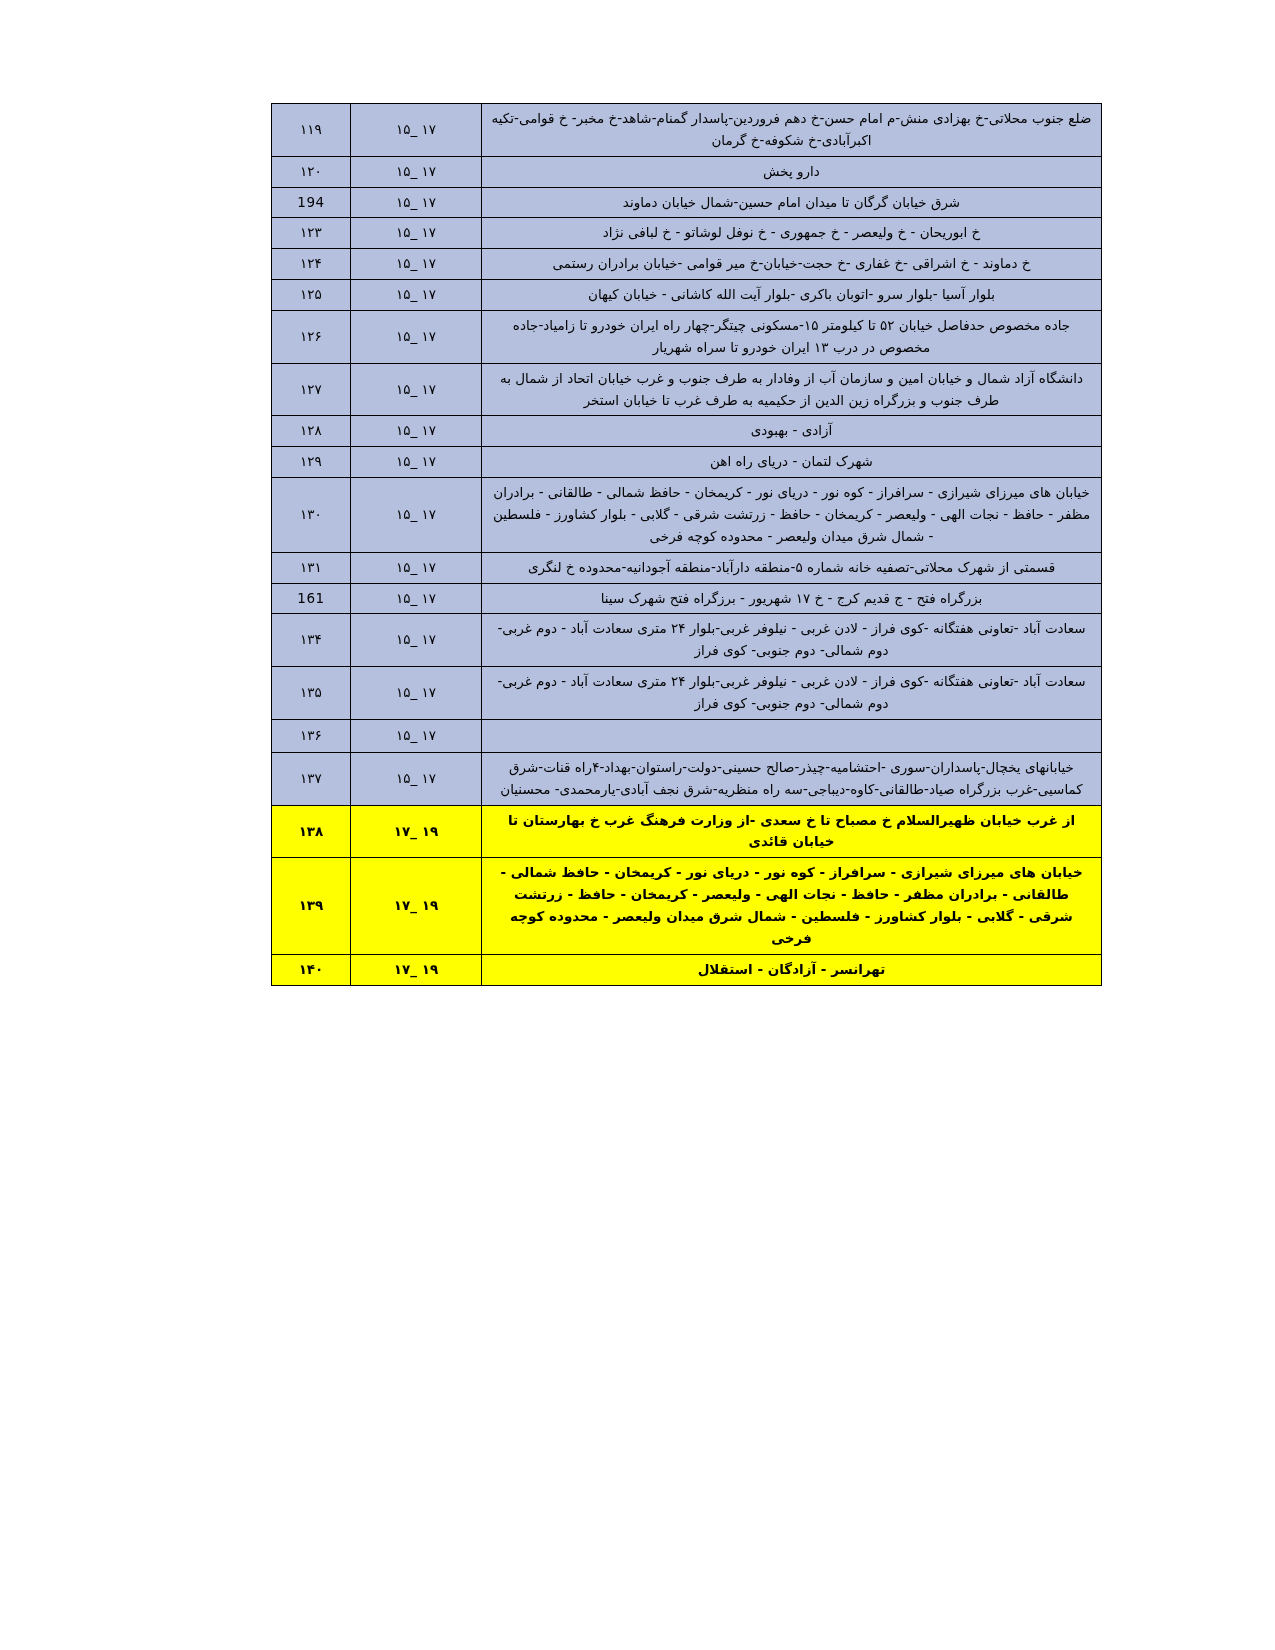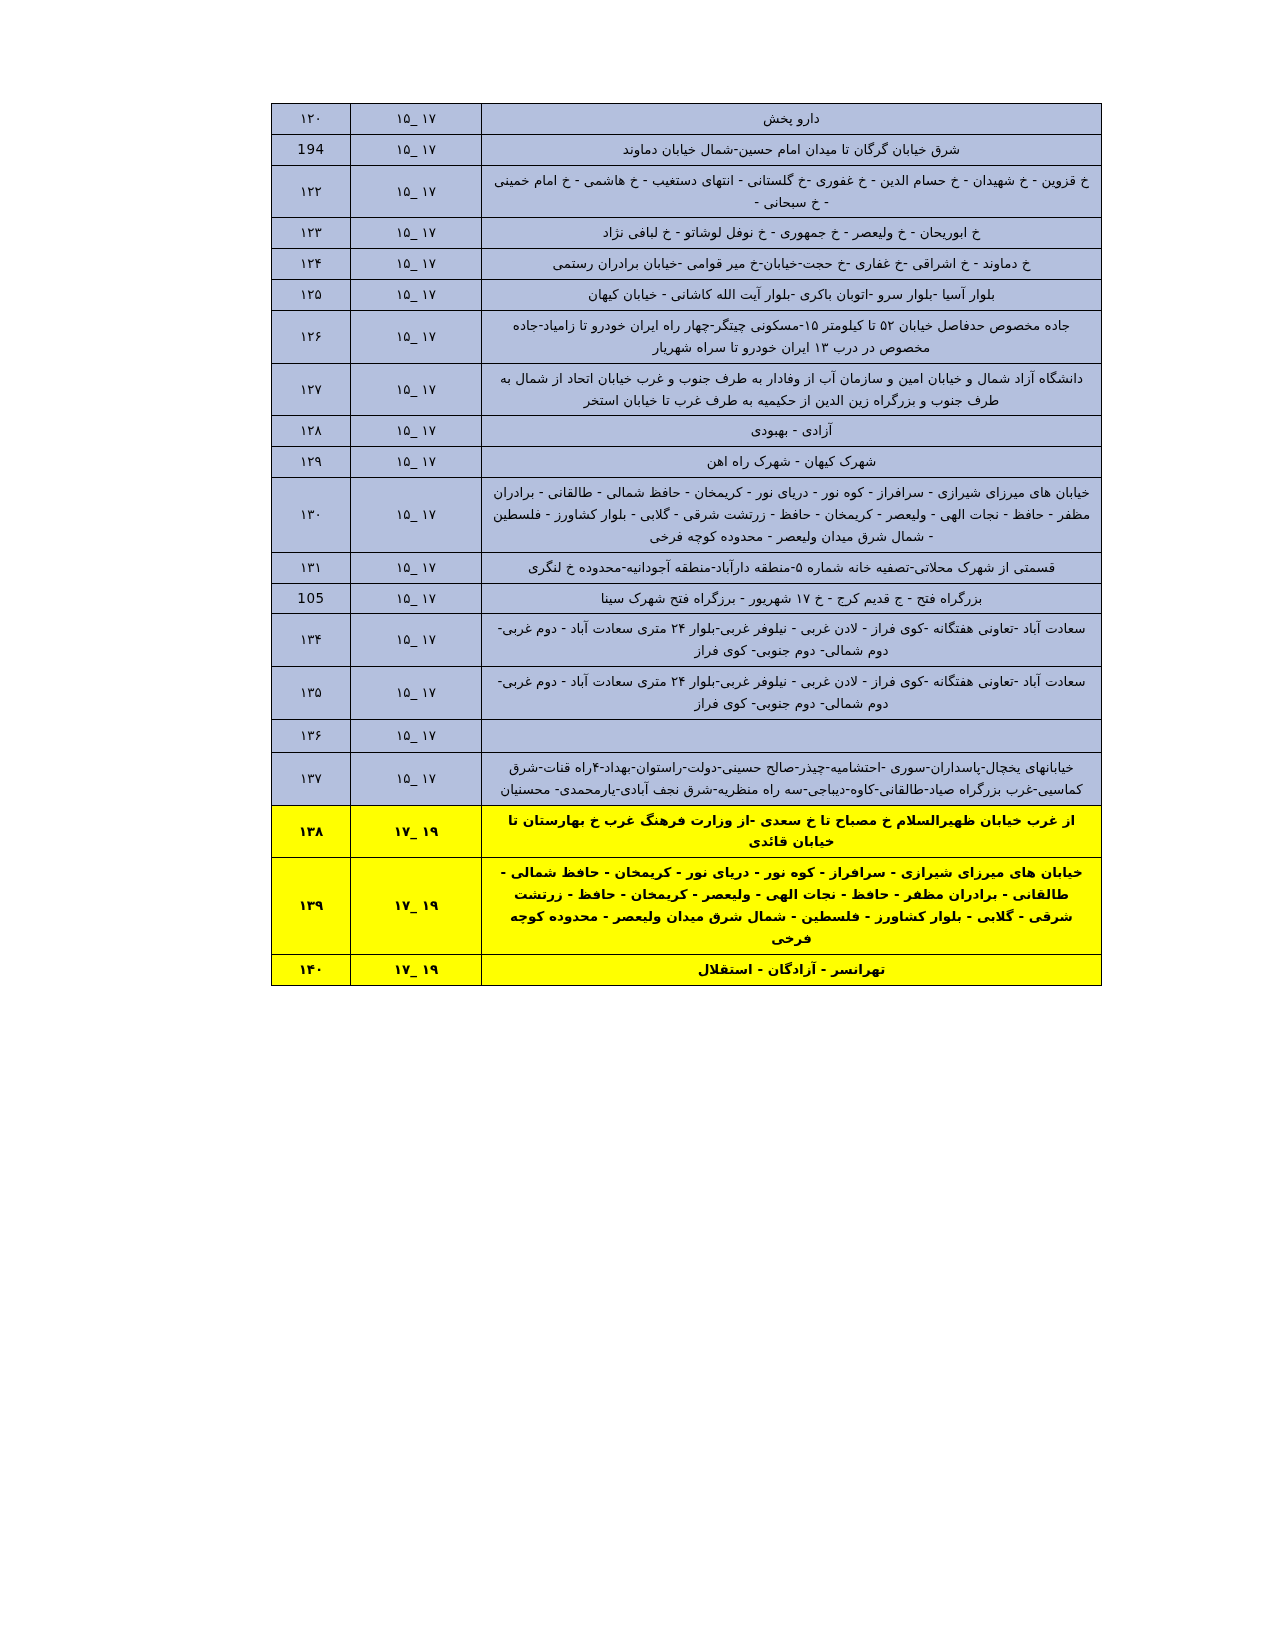--- a/index.html
+++ b/index.html
@@ -67,33 +67,33 @@
 <div class="page">
   <div class="table-wrap">
     <table class="outage">
       <colgroup>
         <col class="c-area">
         <col class="c-time">
         <col class="c-num">
       </colgroup>
       <tbody>
           <tr>
+            <td class="area">ضلع جنوب محلاتی-خ بهزادی منش-م امام حسن-خ دهم فروردین-پاسدار گمنام-شاهد-خ مخبر- خ قوامی-تکیه اکبرآبادی-خ شکوفه-خ گرمان</td>
+            <td class="time">۱۷ _۱۵</td>
+            <td class="num">۱۱۹</td>
+          </tr>
+          <tr>
             <td class="area">دارو پخش</td>
             <td class="time">۱۷ _۱۵</td>
             <td class="num">۱۲۰</td>
           </tr>
           <tr>
             <td class="area">شرق خیابان گرگان تا میدان امام حسین-شمال خیابان دماوند</td>
             <td class="time">۱۷ _۱۵</td>
             <td class="num">194</td>
-          </tr>
-          <tr>
-            <td class="area">خ قزوین - خ شهیدان - خ حسام الدین - خ غفوری -خ گلستانی - انتهای دستغیب - خ هاشمی - خ امام خمینی - خ سبحانی -</td>
-            <td class="time">۱۷ _۱۵</td>
-            <td class="num">۱۲۲</td>
           </tr>
           <tr>
             <td class="area">خ ابوریحان - خ ولیعصر - خ جمهوری - خ نوفل لوشاتو - خ لبافی نژاد</td>
             <td class="time">۱۷ _۱۵</td>
             <td class="num">۱۲۳</td>
           </tr>
           <tr>
             <td class="area">خ دماوند - خ اشراقی -خ غفاری -خ حجت-خیابان-خ میر قوامی -خیابان برادران رستمی</td>
             <td class="time">۱۷ _۱۵</td>
             <td class="num">۱۲۴</td>
@@ -112,38 +112,38 @@
             <td class="area">دانشگاه آزاد شمال و خیابان امین و سازمان آب از وفادار به طرف جنوب و غرب خیابان اتحاد از شمال به طرف جنوب و بزرگراه زین الدین از حکیمیه به طرف غرب تا خیابان استخر</td>
             <td class="time">۱۷ _۱۵</td>
             <td class="num">۱۲۷</td>
           </tr>
           <tr>
             <td class="area">آزادی - بهبودی</td>
             <td class="time">۱۷ _۱۵</td>
             <td class="num">۱۲۸</td>
           </tr>
           <tr>
-            <td class="area">شهرک کیهان - شهرک راه اهن</td>
+            <td class="area">شهرک لتمان - دریای راه اهن</td>
             <td class="time">۱۷ _۱۵</td>
             <td class="num">۱۲۹</td>
           </tr>
           <tr>
             <td class="area">خیابان های میرزای شیرازی - سرافراز - کوه نور - دریای نور - کریمخان - حافظ شمالی - طالقانی - برادران مظفر - حافظ - نجات الهی - ولیعصر - کریمخان - حافظ - زرتشت شرقی - گلابی - بلوار کشاورز - فلسطین - شمال شرق میدان ولیعصر - محدوده کوچه فرخی</td>
             <td class="time">۱۷ _۱۵</td>
             <td class="num">۱۳۰</td>
           </tr>
           <tr>
             <td class="area">قسمتی از شهرک محلاتی-تصفیه خانه شماره ۵-منطقه دارآباد-منطقه آجودانیه-محدوده خ لنگری</td>
             <td class="time">۱۷ _۱۵</td>
             <td class="num">۱۳۱</td>
           </tr>
           <tr>
             <td class="area">بزرگراه فتح - ج قدیم کرج - خ ۱۷ شهریور - برزگراه فتح شهرک سینا</td>
             <td class="time">۱۷ _۱۵</td>
-            <td class="num">105</td>
+            <td class="num">161</td>
           </tr>
           <tr>
             <td class="area">سعادت آباد -تعاونی هفتگانه -کوی فراز - لادن غربی - نیلوفر غربی-بلوار ۲۴ متری سعادت آباد - دوم غربی-دوم شمالی- دوم جنوبی- کوی فراز</td>
             <td class="time">۱۷ _۱۵</td>
             <td class="num">۱۳۴</td>
           </tr>
           <tr>
             <td class="area">سعادت آباد -تعاونی هفتگانه -کوی فراز - لادن غربی - نیلوفر غربی-بلوار ۲۴ متری سعادت آباد - دوم غربی-دوم شمالی- دوم جنوبی- کوی فراز</td>
             <td class="time">۱۷ _۱۵</td>
             <td class="num">۱۳۵</td>

